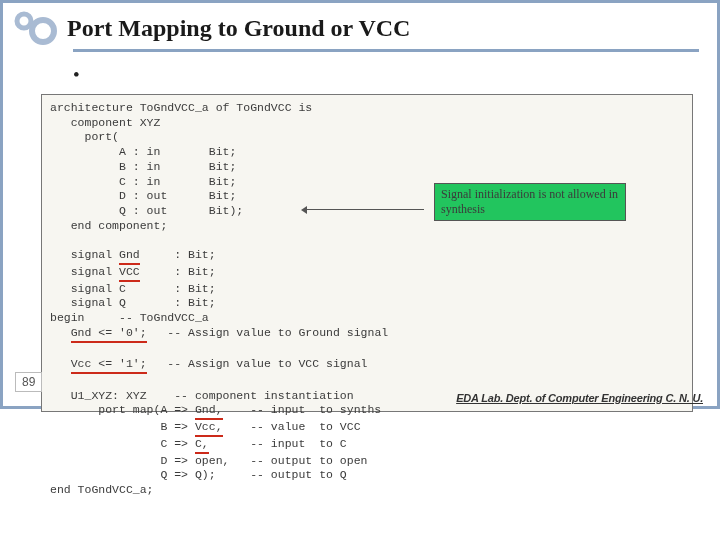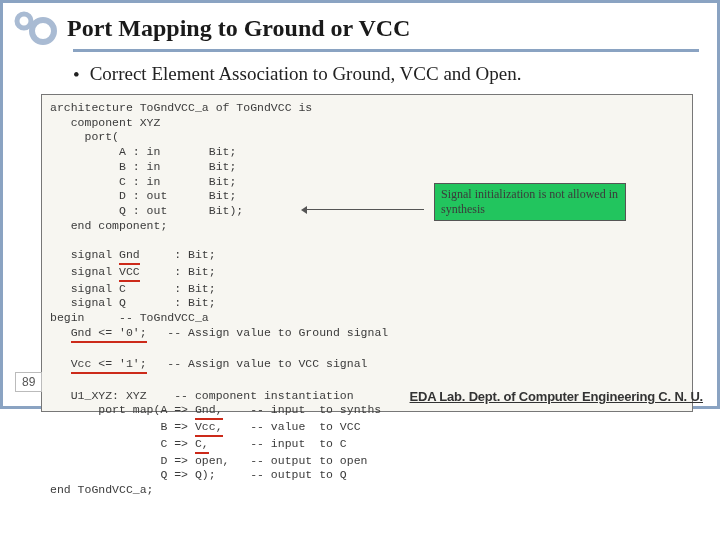--- a/index.html
+++ b/index.html
@@ -89,46 +89,46 @@
     padding: 2px 6px;
     background: #fff;
     font-family: Arial, sans-serif;
     color: #555;
     margin-top: 40px;
   }
   .footer-text {
     position: absolute;
     right: 14px; bottom: 2px;
     font-family: Arial, sans-serif;
-    font-size: 13px;
+    font-size: 11px;
     font-weight: bold;
     color: #333;
     text-decoration: underline;
     letter-spacing: -0.2px;
+    font-style: italic;
   }
 </style>
 </head>
 <body>
 
 <div class="slide">
 
   <div class="title-row">
     <span class="logo-icon">
       <svg width="46" height="34" viewBox="0 0 46 34">
         <circle cx="11" cy="10" r="7" fill="none" stroke="#a9bbd3" stroke-width="5"></circle>
         <circle cx="30" cy="20" r="11" fill="none" stroke="#a9bbd3" stroke-width="6"></circle>
       </svg>
     </span>
     <div class="slide-title">Port Mapping to Ground or VCC</div>
   </div>
   <div class="title-underline"></div>
 
   <div class="bullet-row">
     <span class="bullet-dot">•</span>
-    <span class="bullet-text">Correct Element Association to Ground, VCC and Open.</span>
   </div>
 
   <div class="figure-wrap">
     <div class="callout-line"></div>
     <div class="callout-box">Signal initialization is not allowed in synthesis</div>
 
     <div class="code-block"><span>architecture ToGndVCC_a of ToGndVCC is</span>
 <span>   component XYZ</span>
 <span>     port(</span>
 <span>          A : in       Bit;</span>

